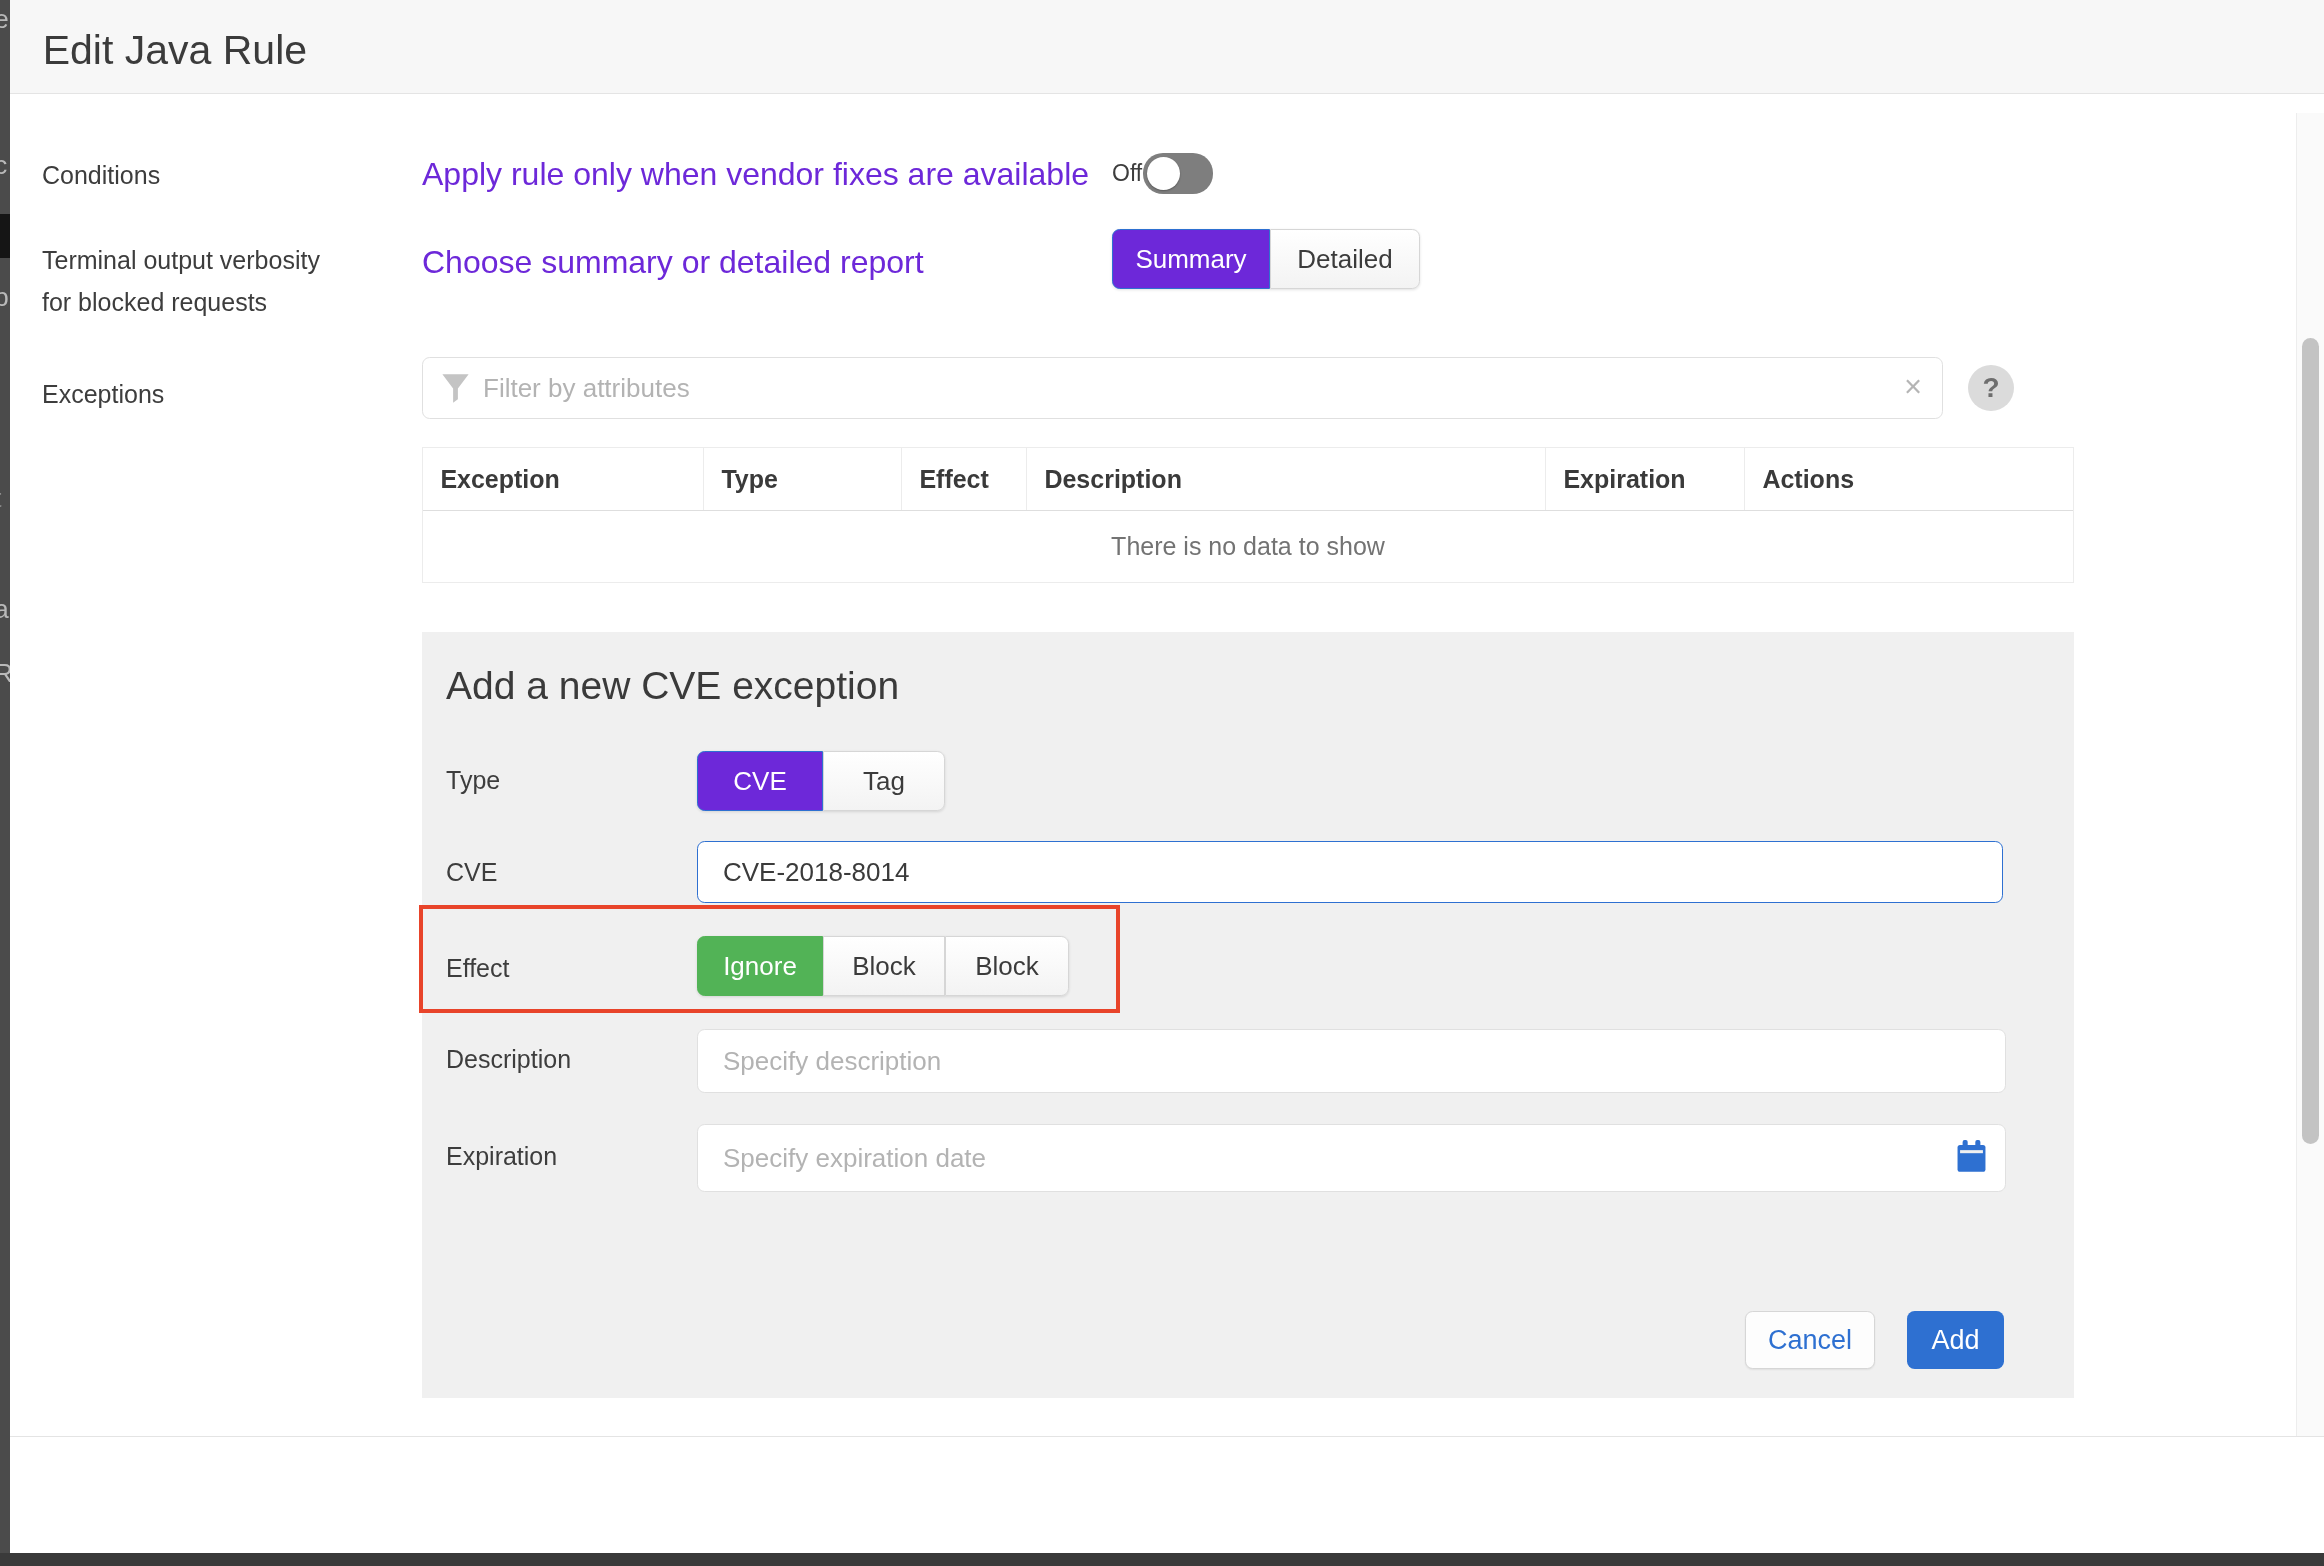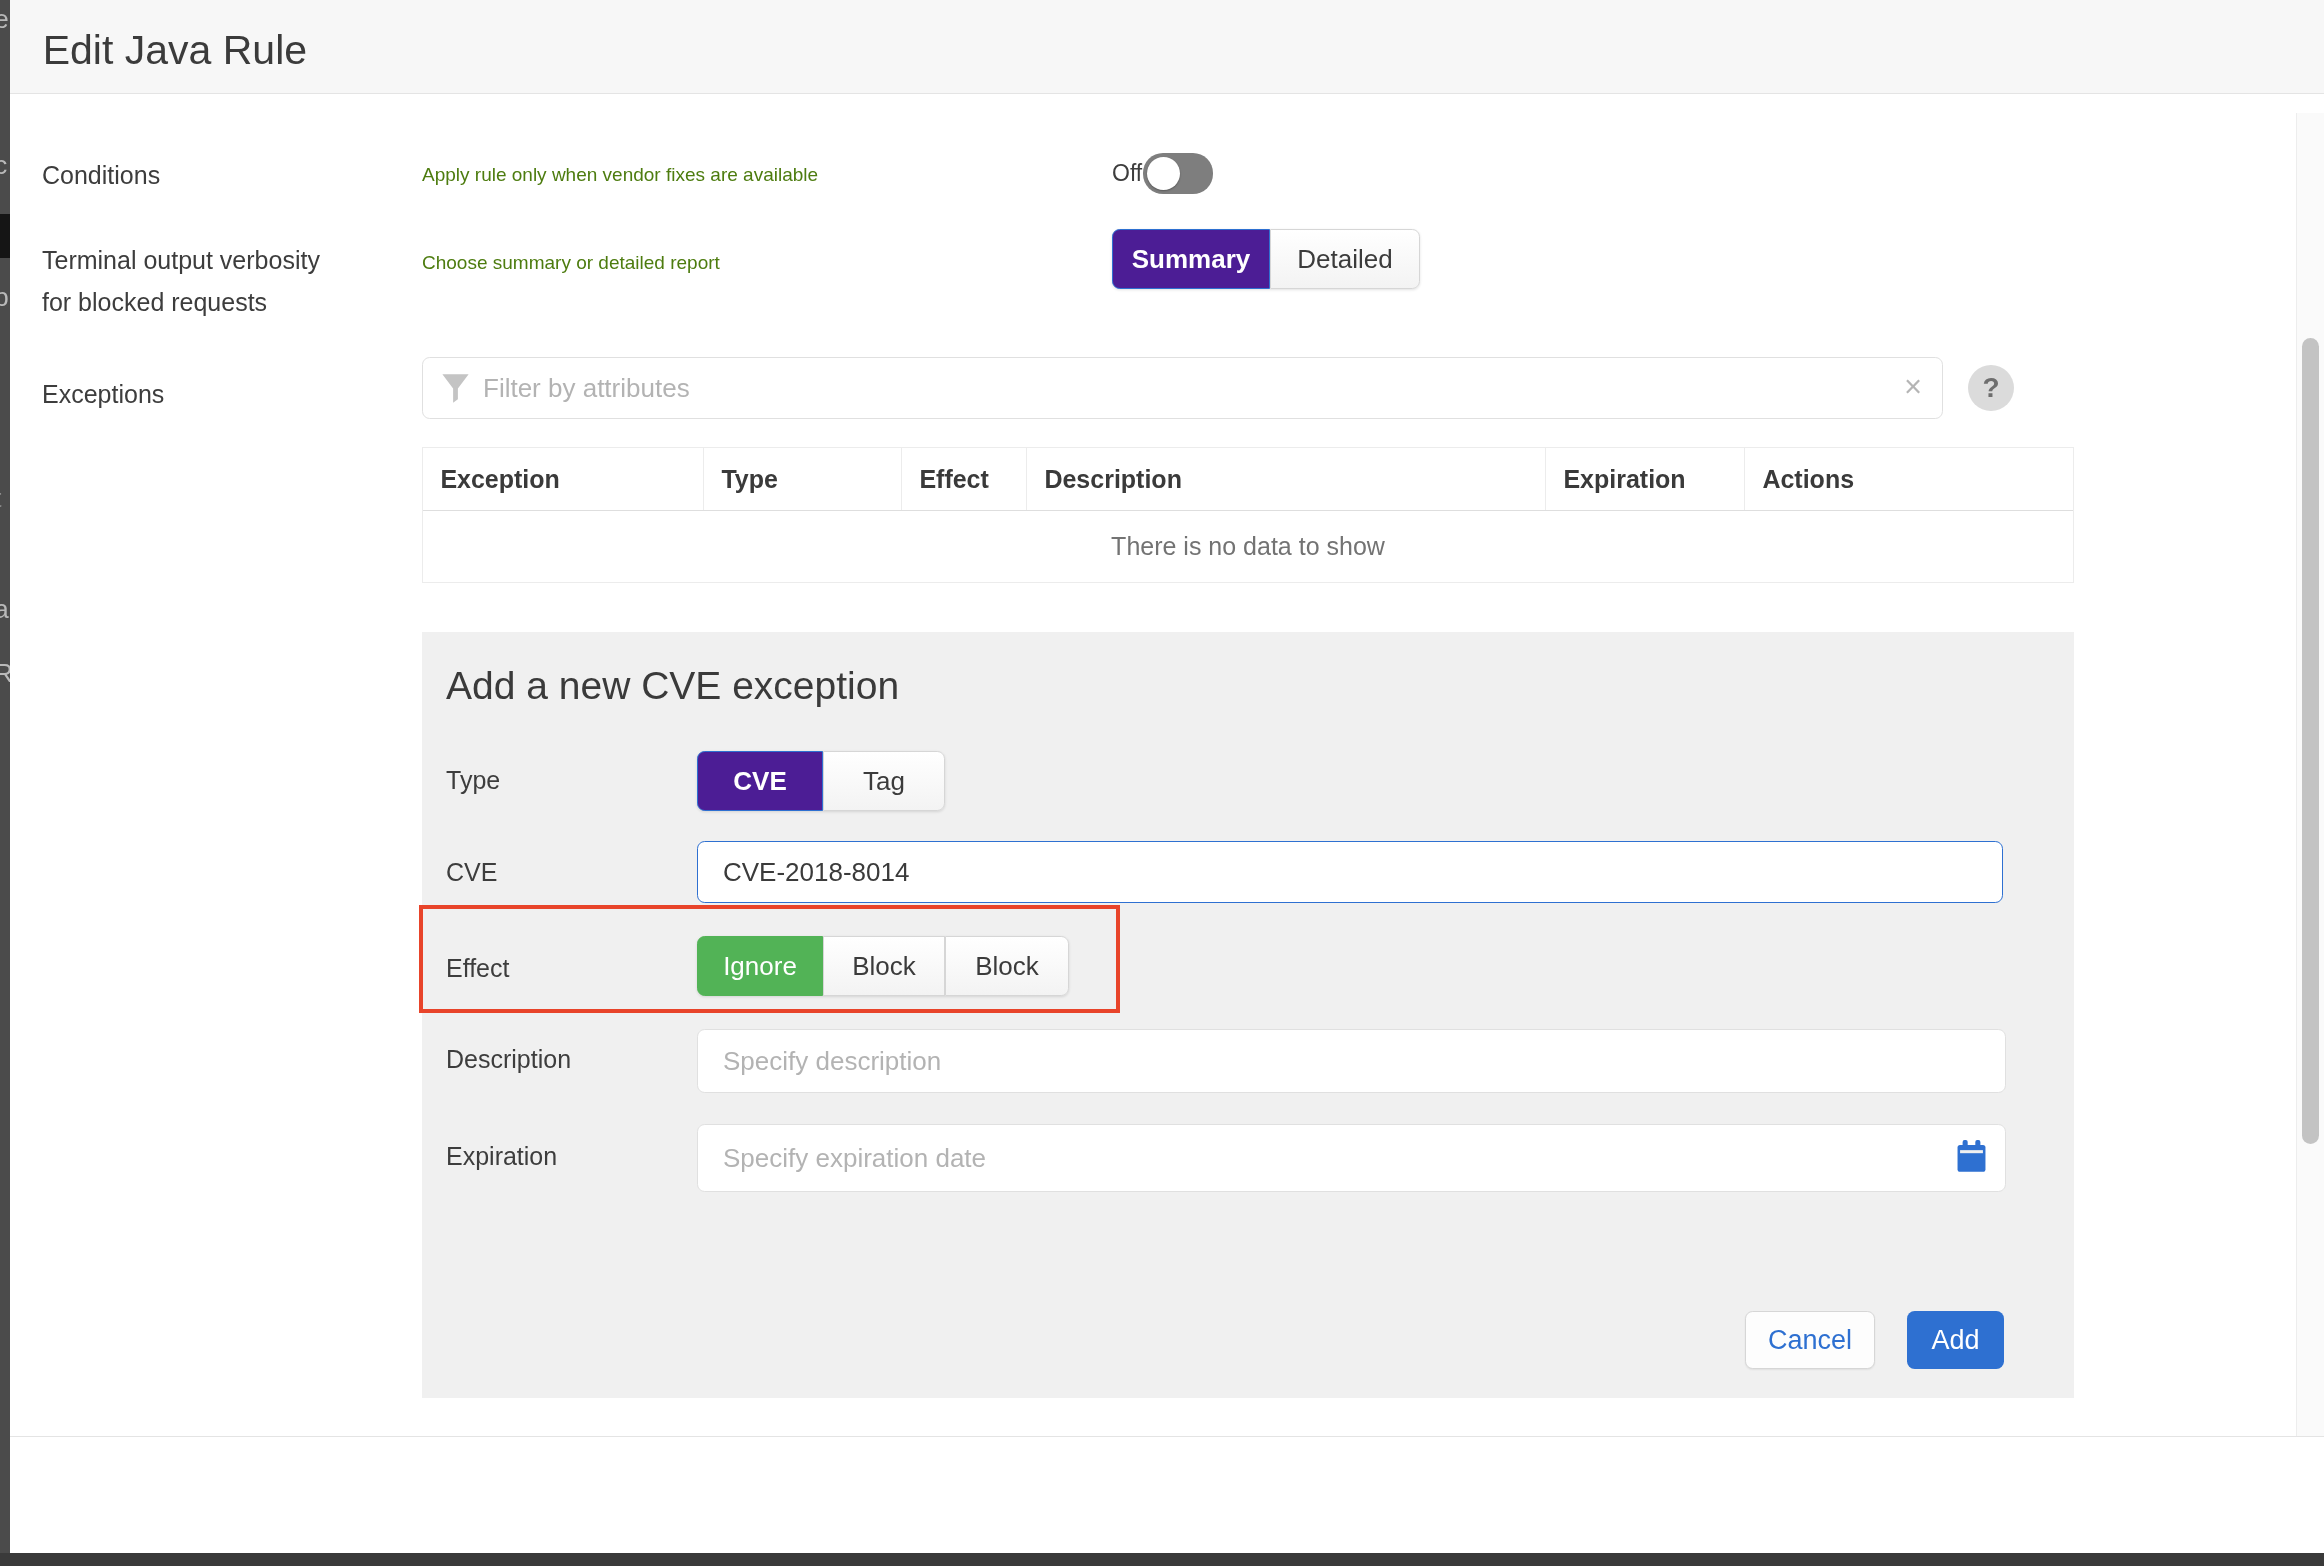--- a/index.html
+++ b/index.html
@@ -21,41 +21,41 @@
   }
   
   .modal-header{
     position:absolute;left:9.7px;top:0;width:2315px;height:94px;
     background:#f7f7f7;border-bottom:1.9px solid #e4e4e4;box-sizing:border-box;z-index:1;
   }
   .modal-title{
     position:absolute;left:33px;top:27px;font-size:41px;font-weight:500;color:#3b3b3b;margin:0;
   }
   .lbl{position:absolute;font-size:25px;color:#3d3d3d;line-height:42px;}
-  .desc{position:absolute;font-size:19px;color:#4d7c0f;line-height:35px;}
+  .desc{position:absolute;font-size:32px;color:#6d28d9;line-height:35px;}
   
   .toggle-wrap{position:absolute;left:1112px;top:153px;display:flex;align-items:center;gap:1px;}
   .toggle-label{font-size:23px;color:#3d3d3d;}
   .toggle{
     position:relative;width:70px;height:41px;border-radius:20px;background:#7e7e7e;cursor:pointer;
   }
   .toggle .knob{
     position:absolute;left:3.9px;top:3.9px;width:33px;height:33px;border-radius:50%;background:#ffffff;
     box-shadow:0 1px 1.9px rgba(0,0,0,.3);
   }
   
   .seg{position:absolute;display:inline-flex;border-radius:7.7px;box-shadow:0 1px 2.9px rgba(0,0,0,.12);}
   .seg button{
     height:60px;font-size:26px;font-family:inherit;border:1px solid #d6d6d6;cursor:pointer;
     background:linear-gradient(#ffffff,#f3f3f3);color:#3b3b3b;padding:0;margin:0;
   }
   .seg button:first-child{border-radius:7.7px 0 0 7.7px;}
   .seg button:last-child{border-radius:0 7.7px 7.7px 0;}
   .seg button + button{border-left:1px solid #d6d6d6;}
-  .seg button.sel-blue{background:#4c1d95;border-color:#2e70d1;color:#ffffff;font-weight:bold;}
+  .seg button.sel-blue{background:#6d28d9;border-color:#2e70d1;color:#ffffff;}
   .seg button.sel-green{background:#52b356;border-color:#52b356;color:#ffffff;}
   
   .tinput{
     position:absolute;box-sizing:border-box;background:#fff;border:1.9px solid #e0e0e0;border-radius:7.7px;
     font-size:26px;font-family:inherit;color:#3b3b3b;padding:0 25px;outline:none;
   }
   .tinput::placeholder{color:#b3b3b3;}
   
   .filter-box{left:422px;top:357px;width:1521px;height:62px;padding-left:60px;}
   .funnel{position:absolute;left:441px;top:373px;width:29px;height:31px;}

